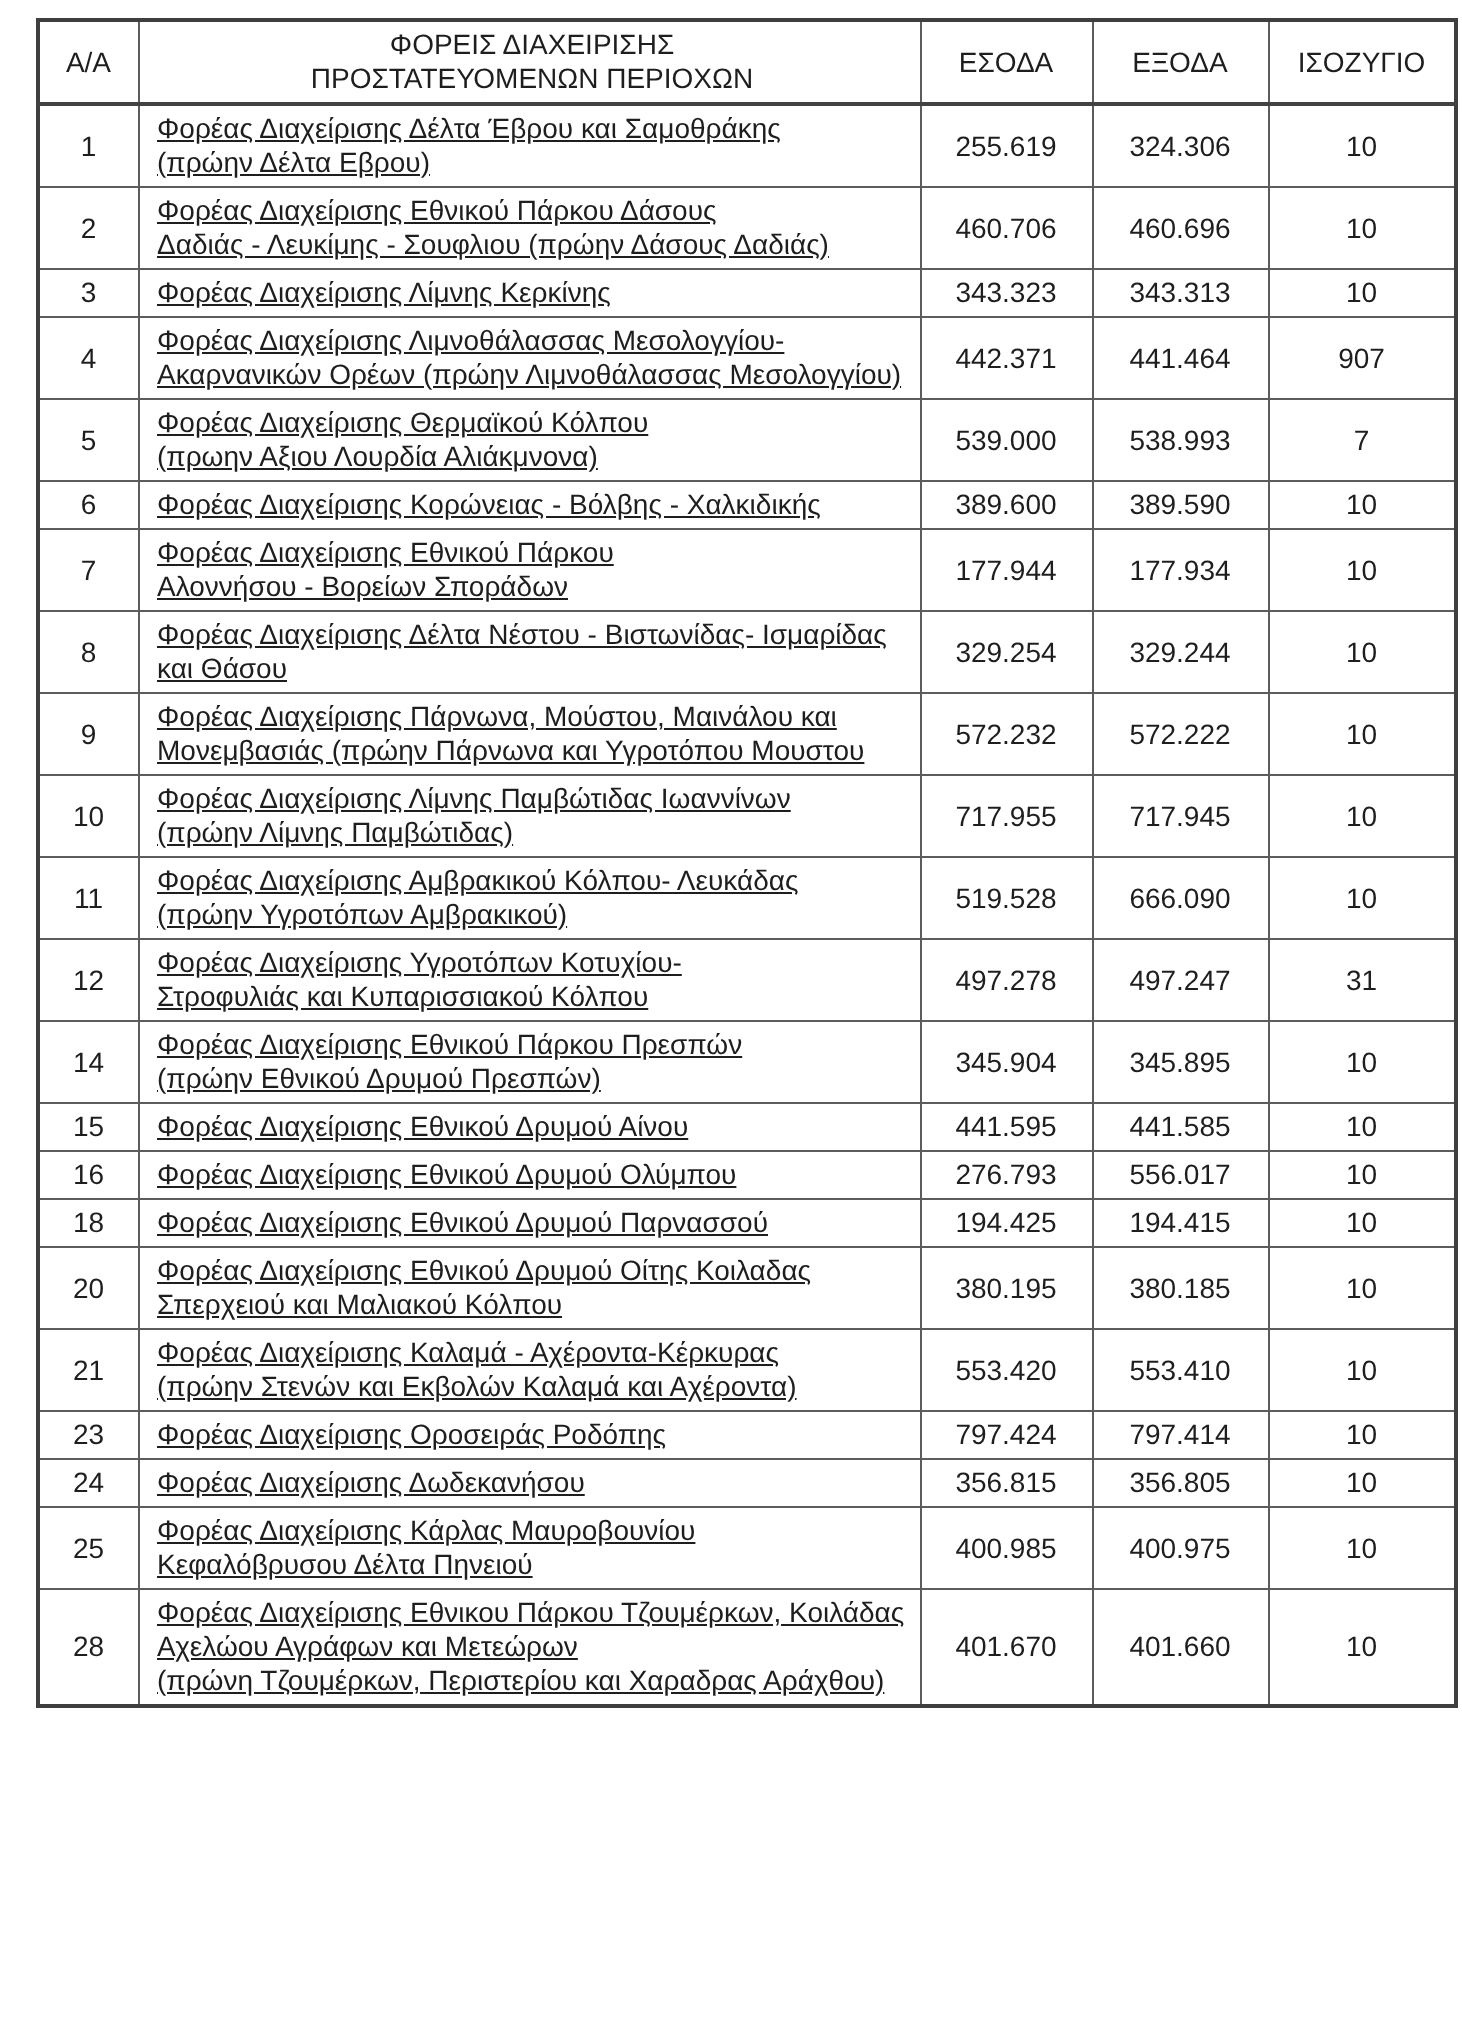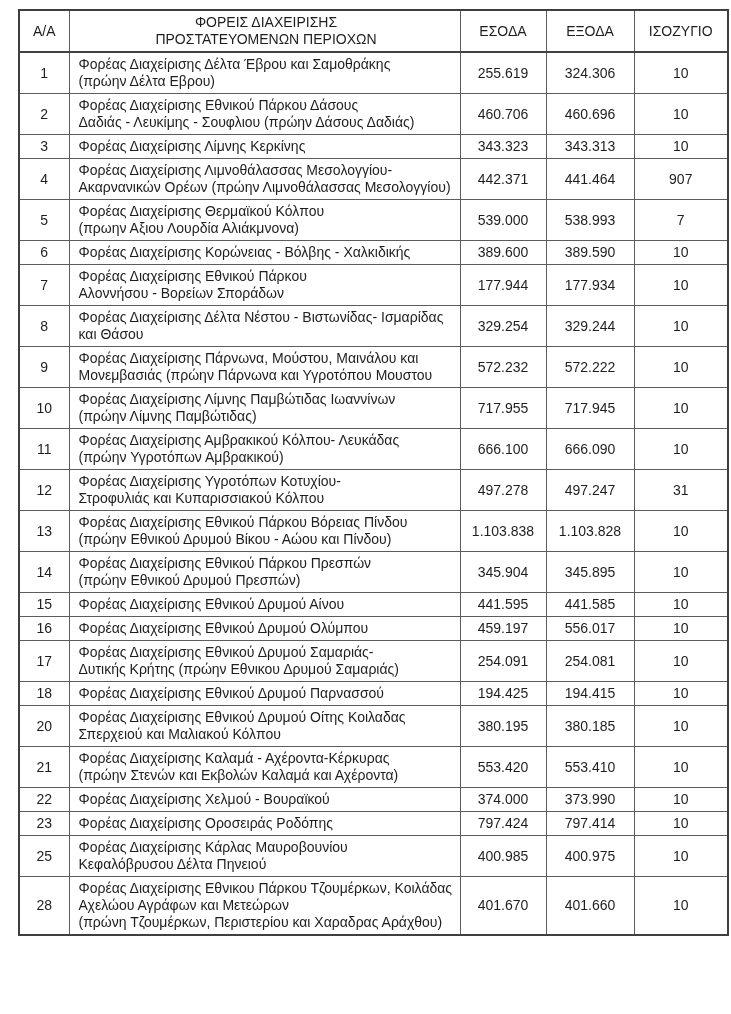--- a/index.html
+++ b/index.html
@@ -51,20 +51,21 @@
   th.h-center {
     text-align: center;
   }
   td.cell-num {
     text-align: center;
   }
   td.cell-name {
     text-align: left;
     white-space: pre-line;
     padding-left: 9px;
+    text-decoration: underline;
   }
   td.cell-val {
     text-align: center;
   }
 </style>
 </head>
 <body>
 
 <div class="page">
   <table class="agencies">
@@ -161,68 +162,52 @@
           <td class="cell-name">Φορέας Διαχείρισης Λίμνης  Παμβώτιδας Ιωαννίνων
 (πρώην  Λίμνης Παμβώτιδας)</td>
           <td class="cell-val">717.955</td>
           <td class="cell-val">717.945</td>
           <td class="cell-val">10</td>
         </tr>
         <tr>
           <td class="cell-num">11</td>
           <td class="cell-name">Φορέας Διαχείρισης  Αμβρακικού Κόλπου- Λευκάδας
 (πρώην Υγροτόπων  Αμβρακικού)</td>
-          <td class="cell-val">666.100</td>
+          <td class="cell-val">519.528</td>
           <td class="cell-val">666.090</td>
           <td class="cell-val">10</td>
         </tr>
         <tr>
           <td class="cell-num">12</td>
           <td class="cell-name">Φορέας Διαχείρισης  Υγροτόπων Κοτυχίου-
 Στροφυλιάς και Κυπαρισσιακού  Κόλπου</td>
           <td class="cell-val">497.278</td>
           <td class="cell-val">497.247</td>
           <td class="cell-val">31</td>
         </tr>
         <tr>
-          <td class="cell-num">13</td>
-          <td class="cell-name">Φορέας Διαχείρισης Εθνικού  Πάρκου Βόρειας Πίνδου
-(πρώην Εθνικού Δρυμού Βίκου  - Αώου και Πίνδου)</td>
-          <td class="cell-val">1.103.838</td>
-          <td class="cell-val">1.103.828</td>
-          <td class="cell-val">10</td>
-        </tr>
-        <tr>
           <td class="cell-num">14</td>
           <td class="cell-name">Φορέας Διαχείρισης Εθνικού  Πάρκου Πρεσπών
 (πρώην  Εθνικού Δρυμού Πρεσπών)</td>
           <td class="cell-val">345.904</td>
           <td class="cell-val">345.895</td>
           <td class="cell-val">10</td>
         </tr>
         <tr>
           <td class="cell-num">15</td>
           <td class="cell-name">Φορέας Διαχείρισης Εθνικού Δρυμού Αίνου</td>
           <td class="cell-val">441.595</td>
           <td class="cell-val">441.585</td>
           <td class="cell-val">10</td>
         </tr>
         <tr>
           <td class="cell-num">16</td>
           <td class="cell-name">Φορέας Διαχείρισης Εθνικού Δρυμού Ολύμπου</td>
-          <td class="cell-val">459.197</td>
+          <td class="cell-val">276.793</td>
           <td class="cell-val">556.017</td>
-          <td class="cell-val">10</td>
-        </tr>
-        <tr>
-          <td class="cell-num">17</td>
-          <td class="cell-name">Φορέας Διαχείρισης Εθνικού  Δρυμού Σαμαριάς-
-Δυτικής Κρήτης  (πρώην Εθνικου  Δρυμού Σαμαριάς)</td>
-          <td class="cell-val">254.091</td>
-          <td class="cell-val">254.081</td>
           <td class="cell-val">10</td>
         </tr>
         <tr>
           <td class="cell-num">18</td>
           <td class="cell-name">Φορέας Διαχείρισης Εθνικού Δρυμού Παρνασσού</td>
           <td class="cell-val">194.425</td>
           <td class="cell-val">194.415</td>
           <td class="cell-val">10</td>
         </tr>
         <tr>
@@ -235,31 +220,31 @@
         </tr>
         <tr>
           <td class="cell-num">21</td>
           <td class="cell-name">Φορέας Διαχείρισης Καλαμά - Αχέροντα-Κέρκυρας
 (πρώην Στενών και Εκβολών Καλαμά και Αχέροντα)</td>
           <td class="cell-val">553.420</td>
           <td class="cell-val">553.410</td>
           <td class="cell-val">10</td>
         </tr>
         <tr>
-          <td class="cell-num">22</td>
-          <td class="cell-name">Φορέας Διαχείρισης Χελμού - Βουραϊκού</td>
-          <td class="cell-val">374.000</td>
-          <td class="cell-val">373.990</td>
-          <td class="cell-val">10</td>
-        </tr>
-        <tr>
           <td class="cell-num">23</td>
           <td class="cell-name">Φορέας Διαχείρισης Οροσειράς  Ροδόπης</td>
           <td class="cell-val">797.424</td>
           <td class="cell-val">797.414</td>
+          <td class="cell-val">10</td>
+        </tr>
+        <tr>
+          <td class="cell-num">24</td>
+          <td class="cell-name">Φορέας Διαχείρισης  Δωδεκανήσου</td>
+          <td class="cell-val">356.815</td>
+          <td class="cell-val">356.805</td>
           <td class="cell-val">10</td>
         </tr>
         <tr>
           <td class="cell-num">25</td>
           <td class="cell-name">Φορέας Διαχείρισης Κάρλας  Μαυροβουνίου
 Κεφαλόβρυσου  Δέλτα Πηνειού</td>
           <td class="cell-val">400.985</td>
           <td class="cell-val">400.975</td>
           <td class="cell-val">10</td>
         </tr>

